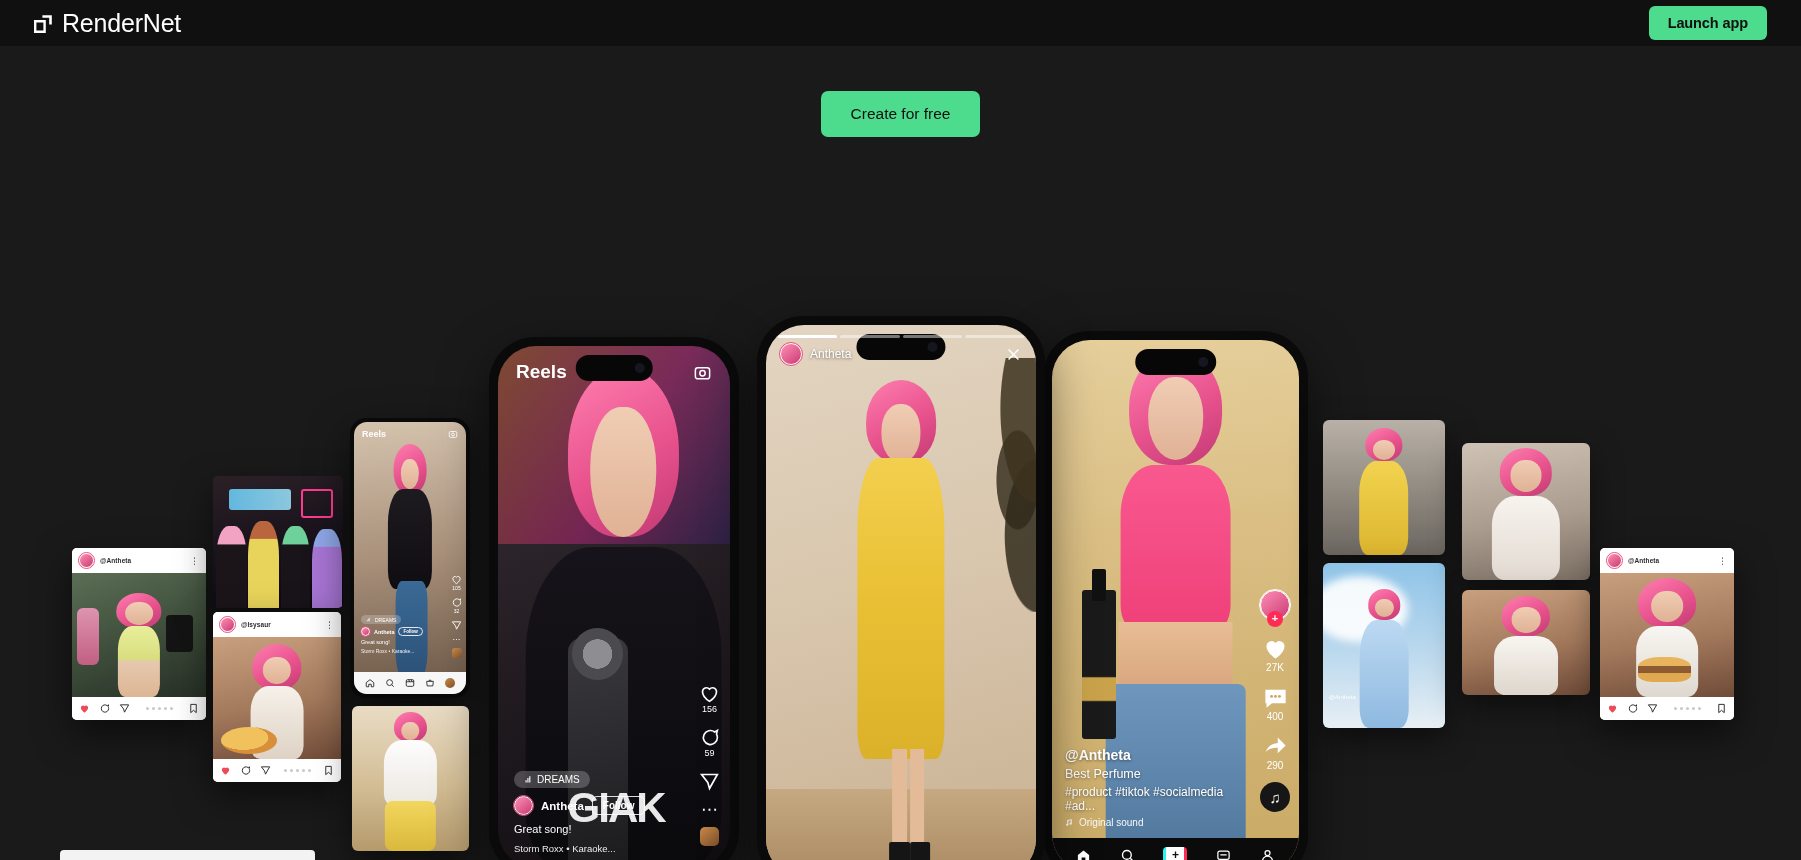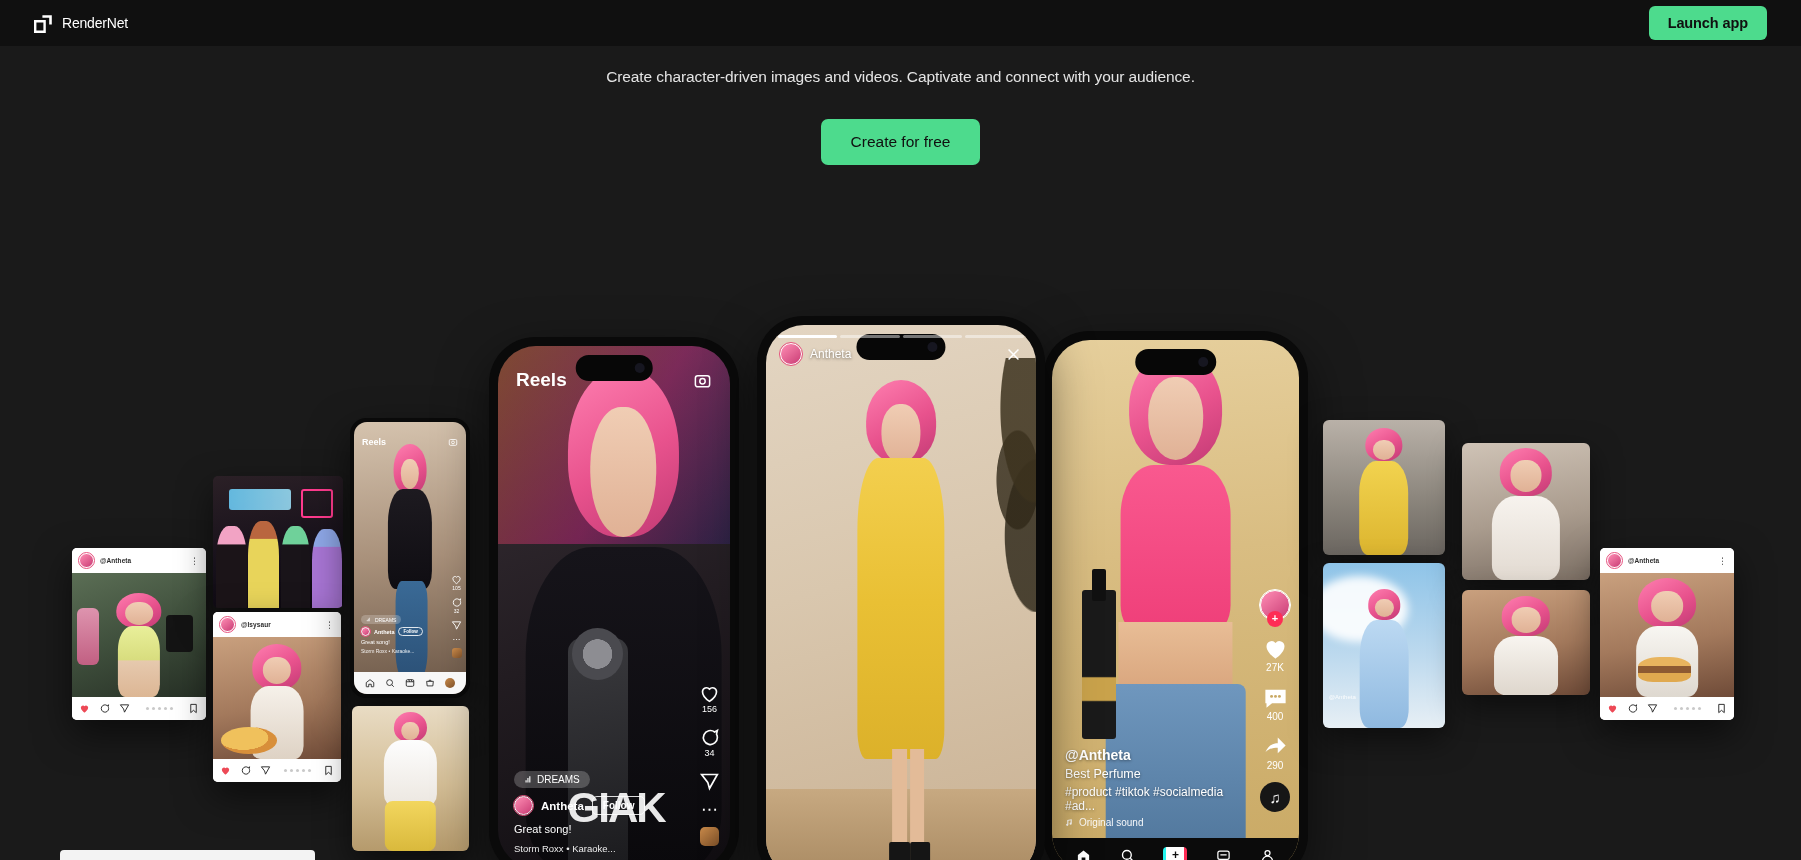--- a/index.html
+++ b/index.html
@@ -14,42 +14,42 @@
   
   .header {
     position:absolute; top:0; left:0; width:1801px; height:46px;
     background:#101010;
     display:flex; align-items:center; justify-content:space-between;
     padding:0 34px;
     z-index:50;
   }
   .brand { display:flex; align-items:center; gap:9px; }
   .brand-mark { width:19px; height:19px; position:relative; display:block; }
-  .brand-name { font-size:14px; font-weight:400; letter-spacing:-0.2px; color:#fff; }
+  .brand-name { font-size:25px; font-weight:400; letter-spacing:-0.2px; color:#fff; }
   .launch-btn {
     background:#4ddb8d; color:#101010;
     border:none; border-radius:6px;
     font-family:"Liberation Sans", sans-serif;
     font-size:14.5px; font-weight:700;
     padding:9px 19px; cursor:pointer;
     letter-spacing:-0.1px;
   }
 
   
   .hero { position:absolute; top:46px; left:0; width:1801px; text-align:center; }
   .hero-title {
     font-size:54px; font-weight:700; letter-spacing:-1.4px;
     margin-top:44px; color:#fff; line-height:1.12;
   }
   .hero-sub {
     font-size:15.5px; color:#e4e4e4; margin-top:22px; font-weight:400;
     letter-spacing:-0.1px;
   }
   .hero-cta {
-    margin-top:33px;
+    margin-top:45px;
     background:#4ddb8d; color:#101010;
     border:none; border-radius:7px;
     font-family:"Liberation Sans", sans-serif;
     font-size:15.5px; font-weight:400;
     padding:14px 30px; cursor:pointer;
   }
 
   
   .showcase { position:absolute; top:0; left:0; width:1801px; height:860px; }
   .showcase > * { position:absolute; }
@@ -132,21 +132,21 @@
     display:flex; align-items:center; gap:9px;
     padding:6px 7px; background:#fff;
   }
   .ig-actions .spacer { flex:1; display:flex; justify-content:center; gap:3px; }
   .ig-actions .spacer i { width:3px; height:3px; border-radius:50%; background:#c9c9c9; display:block; }
   .ico { display:block; }
 
   
   .ovl { position:absolute; inset:0; z-index:8; }
   .ovl-top {
-    position:absolute; top:8px; left:0; right:0;
+    position:absolute; top:0; left:0; right:0;
     display:flex; align-items:center; justify-content:space-between;
     color:#fff;
   }
   .rail {
     position:absolute; right:0; display:flex; flex-direction:column;
     align-items:center; color:#fff;
   }
   .rail .item { display:flex; flex-direction:column; align-items:center; }
   .rail .cnt { font-weight:400; }
   .badge-music {
@@ -193,21 +193,20 @@
         <path d="M8.4 1.2h9.4v9.4h-2.6V3.8H8.4z" fill="#ffffff"></path>
         <path d="M1.2 7.2h9.4v10.6H1.2z" fill="none" stroke="#ffffff" stroke-width="2.4"></path>
       </svg>
     </span>
     <span class="brand-name">RenderNet</span>
   </div>
   <button class="launch-btn">Launch app</button>
 </div>
 
 <div class="hero">
-  <p class="hero-sub">Create character-driven images and videos. Captivate and connect with your audience.</p>
   <button class="hero-cta">Create for free</button>
 </div>
 
 <div class="showcase">
 
   <div class="ig-card" style="left:72px; top:548px; width:134px; height:172px;">
     <div class="ig-head">
       <span class="ig-avatar"></span>
       <span class="ig-user">@Antheta</span>
       <span class="ig-dots">⋮</span>
@@ -405,21 +404,21 @@
           <div class="item">
             <svg width="21" height="21" viewBox="0 0 24 24" fill="none" stroke="#fff" stroke-width="1.9">
                 <path d="M12 21s-8-5.2-8-11a4.6 4.6 0 0 1 8-3 4.6 4.6 0 0 1 8 3c0 5.8-8 11-8 11z"></path>
               </svg>
             <span class="cnt">156</span>
           </div>
           <div class="item">
             <svg width="21" height="21" viewBox="0 0 24 24" fill="none" stroke="#fff" stroke-width="1.9">
                 <path d="M21 12a8 8 0 1 1-3.1-6.3L21 4l-1 4.1A7.9 7.9 0 0 1 21 12z"></path>
               </svg>
-            <span class="cnt">34</span>
+            <span class="cnt">59</span>
           </div>
           <svg width="21" height="21" viewBox="0 0 24 24" fill="none" stroke="#fff" stroke-width="1.9">
               <path d="M3 4h18l-9 16-2-7z"></path>
             </svg>
           <span style="font-size:17px;line-height:9px;">⋯</span>
           <span style="width:19px;height:19px;border-radius:5px;background:linear-gradient(140deg,#c98a4a,#7c4f28);display:block;"></span>
         </div>
         <div style="position:absolute; left:16px; bottom:14px; display:flex; flex-direction:column; gap:8px;">
           <span class="badge-music" style="font-size:10px;padding:3px 10px;align-self:flex-start;">
             <svg width="9" height="9" viewBox="0 0 24 24" fill="#fff">

